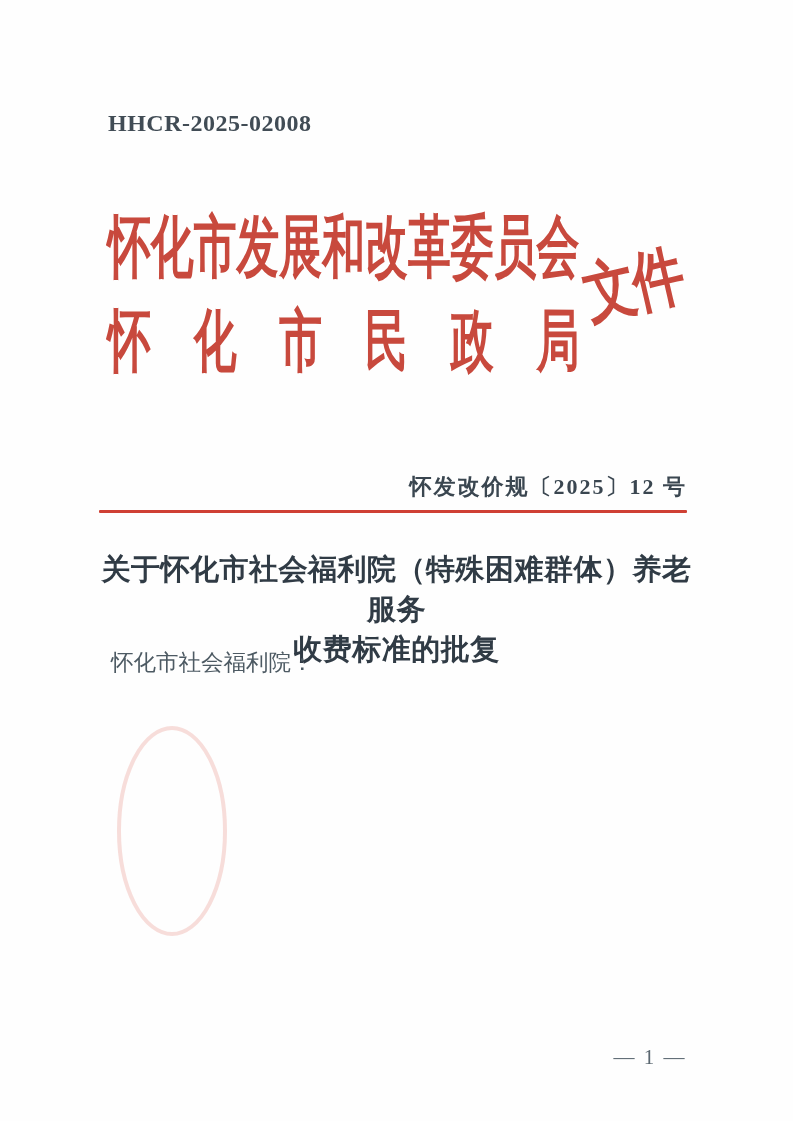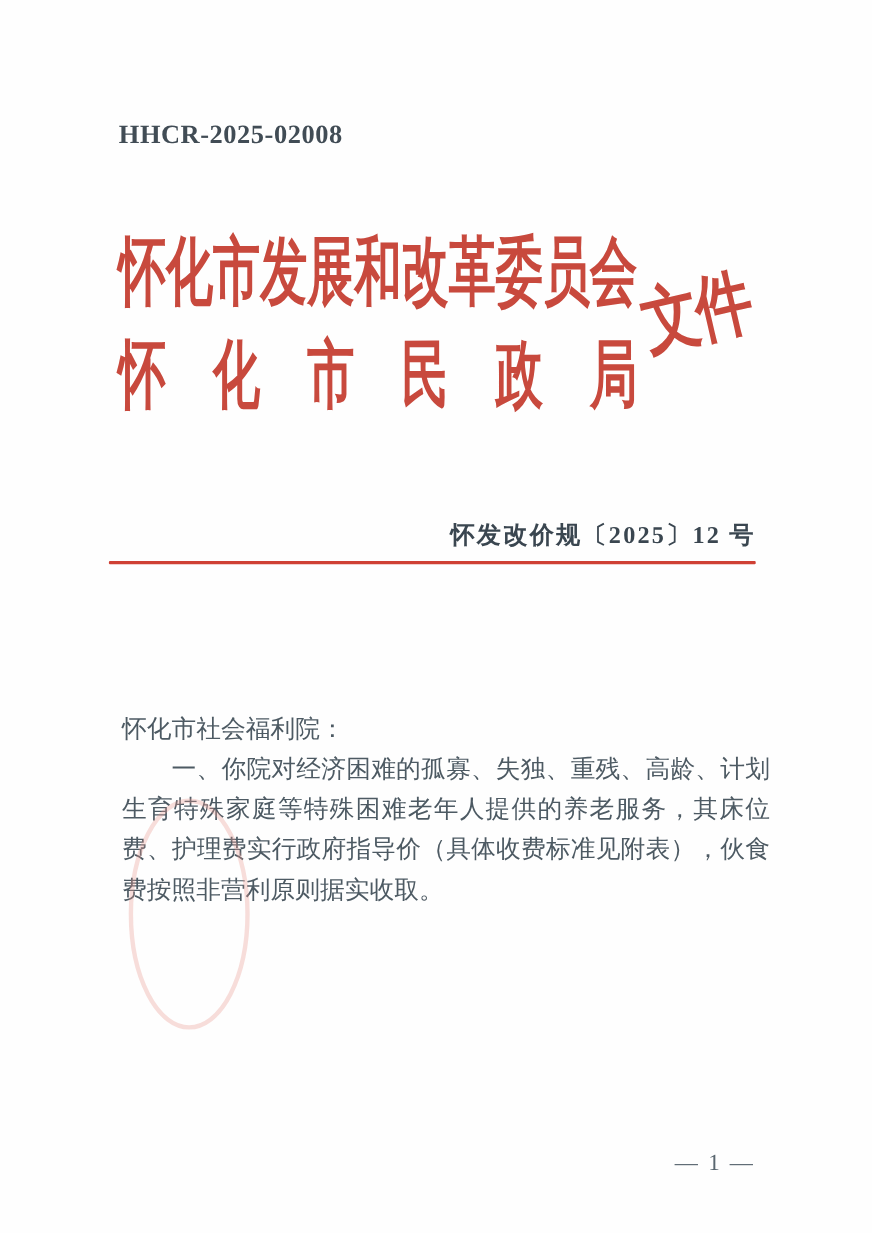--- a/index.html
+++ b/index.html
@@ -77,24 +77,27 @@
     <div class="org-line org-line1">怀化市发展和改革委员会</div>
     <div class="org-line org-line2">怀化市民政局</div>
   </div>
 
   <div class="doc-type">文件</div>
 
   <div class="doc-number">怀发改价规〔2025〕12 号</div>
 
   <div class="red-rule"></div>
 
+  <h1 class="title">
+    <span>关于怀化市社会福利院（特殊困难群体）养老服务</span><br>
+    <span>收费标准的批复</span>
+  </h1>
 
   <div class="body-text">
     <p class="salutation">怀化市社会福利院：</p>
-    <p class="para">一、你院对经济困难的孤寡、失独、重残、高龄、计划生育特殊家庭等特殊困难老年人提供的养老服务，其床位费、护理费实行政府指导价（具体收费标准见附表），伙食费按照非营利原则据实收取。</p>
   </div>
 
   <svg class="stamp" width="120" height="230" viewBox="0 0 120 230">
     <ellipse cx="60" cy="115" rx="53" ry="103" fill="none" stroke="rgba(232,152,144,0.32)" stroke-width="4"></ellipse>
   </svg>
 
   <div class="page-number">— 1 —</div>
 
 </div>
 

